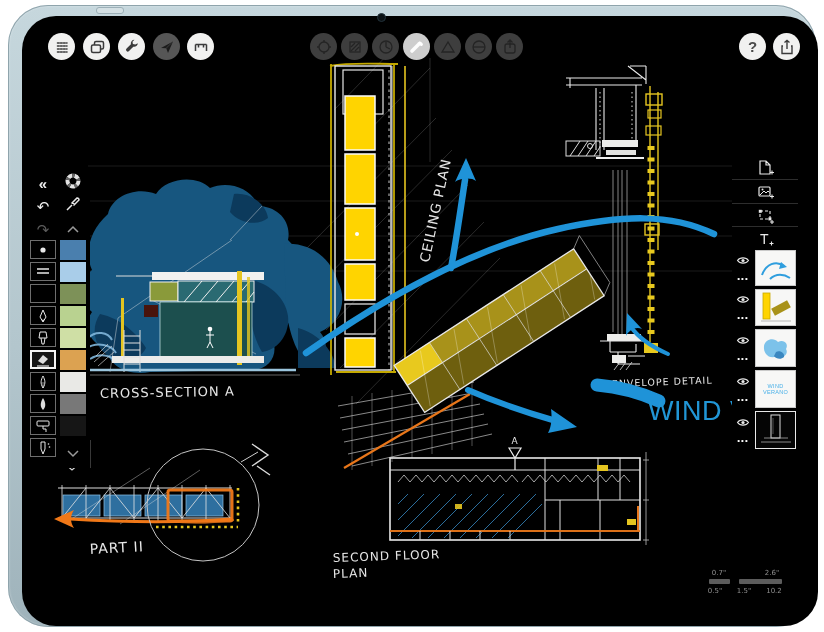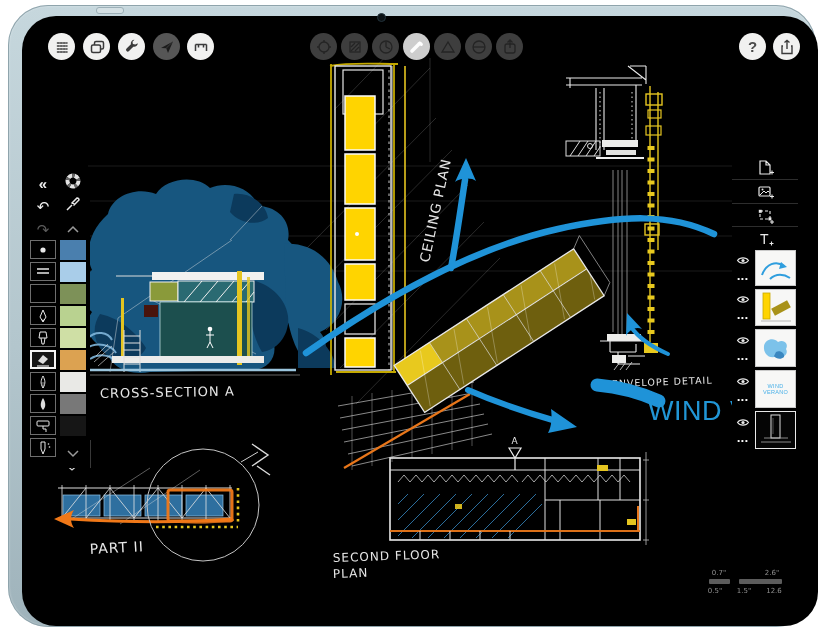--- a/index.html
+++ b/index.html
@@ -487,17 +487,17 @@
     </div>
   </div>
 
   <div>
     <div class="slabel" style="left:706px;top:569px;width:26px;">0.7"</div>
     <div class="scalebar" style="left:709px;top:579px;width:21px;"></div>
     <div class="slabel" style="left:702px;top:587px;width:26px;">0.5"</div>
     <div class="slabel" style="left:757px;top:569px;width:30px;">2.6"</div>
     <div class="scalebar" style="left:739px;top:579px;width:43px;"></div>
     <div class="slabel" style="left:731px;top:587px;width:26px;">1.5"</div>
-    <div class="slabel" style="left:760px;top:587px;width:28px;">12.6</div>
+    <div class="slabel" style="left:760px;top:587px;width:28px;">10.2</div>
   </div>
 
   </div>
 </div>
 
 </body></html>

